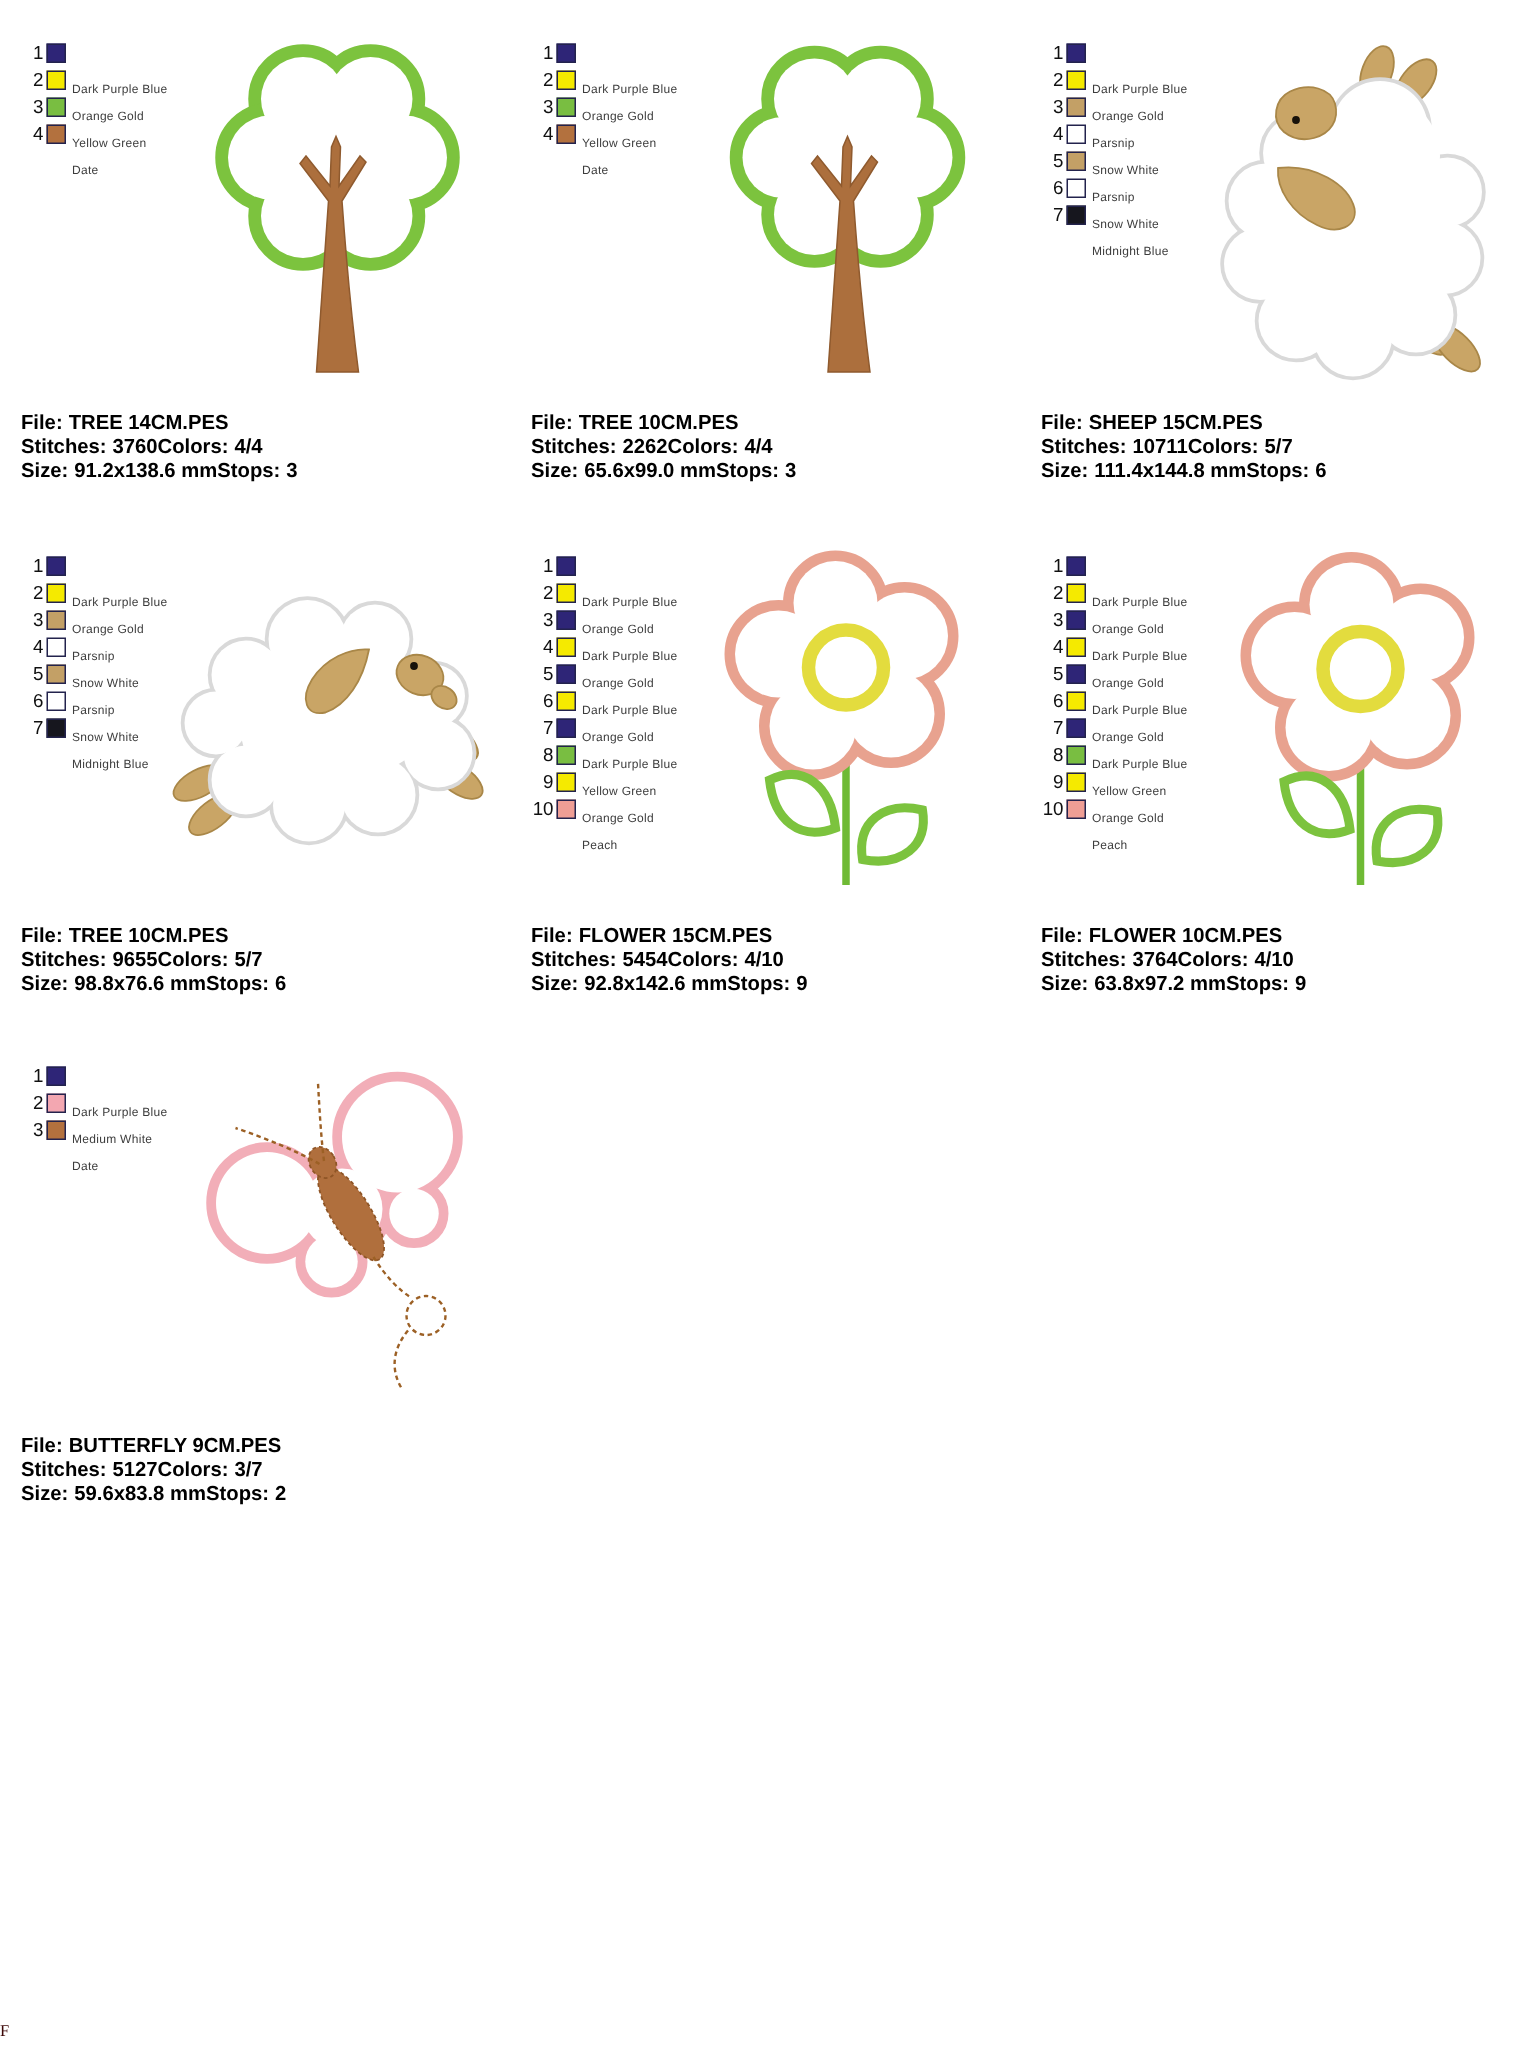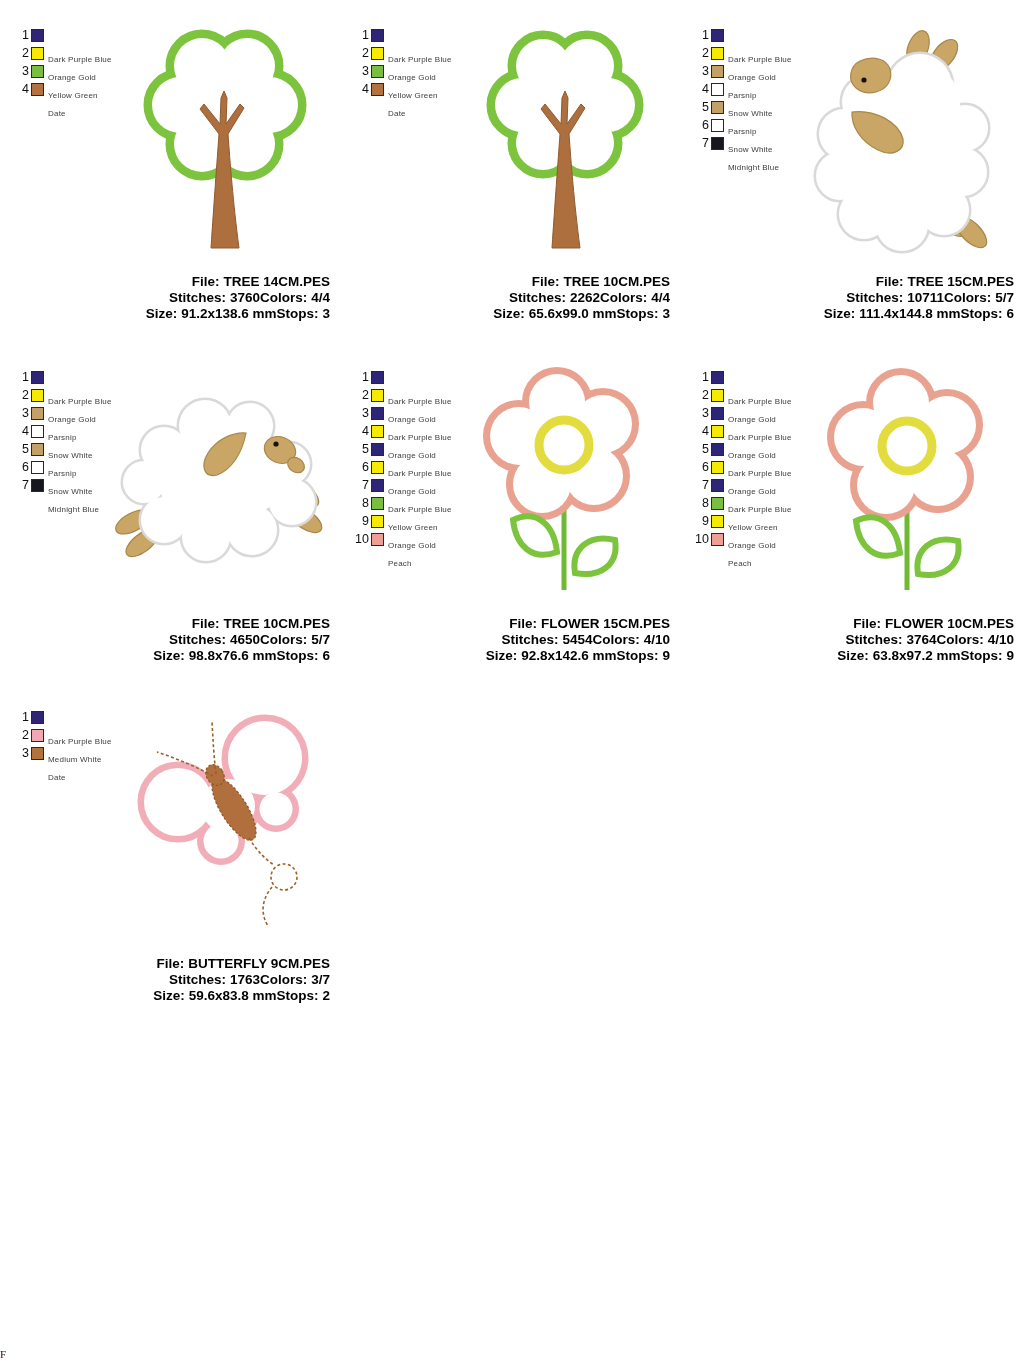--- a/index.html
+++ b/index.html
@@ -7,21 +7,21 @@
         font-family:"Liberation Sans",sans-serif;}
   .card{position:absolute;}
   .art{position:absolute;left:0;top:0;width:340px;height:310px;}
   .legend{position:absolute;left:12px;top:6px;z-index:2;}
   .legend-item{display:flex;align-items:center;height:18px;}
   .lnum{flex:0 0 17px;width:17px;text-align:right;font-size:12.5px;color:#101010;}
   .lswatch{width:13px;height:13px;border:1px solid #23234d;margin-left:2px;box-sizing:border-box;flex:0 0 13px;}
   .lname{font-size:8px;color:#3d3d3d;margin-left:4px;white-space:nowrap;letter-spacing:.2px;margin-top:48px;}
   .info{position:absolute;left:14px;right:10px;top:254px;font-weight:bold;font-size:13.5px;
         line-height:16px;color:#000;}
-  .irow{display:flex;justify-content:flex-end;}
+  .irow{display:flex;justify-content:flex-start;}
   .lab{margin-right:4px;}
   .ileft,.iright{white-space:nowrap;}
   .artifact{position:absolute;left:0px;top:1348px;font-size:11px;color:#3d0808;
             font-family:"Liberation Serif",serif;}
 </style>
 </head>
 <body>
 
 <div class="page">
 
@@ -202,21 +202,21 @@
         <use href="#s15b" fill="#fff"></use>
       </g>
       <g fill="#C9A566" stroke="#A98748" stroke-width="1.2">
         <path d="M176,68 C167,60 170,46 180,41 C193,35 207,39 210,49 C213,60 207,69 196,72 C188,74 181,72 176,68 Z"></path>
         <path d="M172,92 C196,89 219,103 223,119 C225,131 212,137 198,130 C181,122 171,106 172,92 Z"></path>
       </g>
       <circle cx="184" cy="60" r="2.6" fill="#17120a"></circle>
     </svg>
     <div class="info">
       <div class="irow">
-          <span class="ileft"><span class="lab">File:</span><span>TREE 15CM.PES</span></span>
+          <span class="ileft"><span class="lab">File:</span><span>SHEEP 15CM.PES</span></span>
         </div>
       <div class="irow">
         <span class="ileft"><span class="lab">Stitches:</span><span>10711</span></span>
         <span class="iright"><span class="lab">Colors:</span><span>5/7</span></span>
       </div>
       <div class="irow">
         <span class="ileft"><span class="lab">Size:</span><span>111.4x144.8 mm</span></span>
         <span class="iright"><span class="lab">Stops:</span><span>6</span></span>
       </div>
     </div>
@@ -291,21 +291,21 @@
         <ellipse cx="296" cy="103" rx="9" ry="7" transform="rotate(35 296 103)"></ellipse>
         <path d="M246,71 C242,92 231,108 217,113 C204,116 200,104 208,91 C217,77 233,70 246,71 Z"></path>
       </g>
       <circle cx="276" cy="82" r="2.6" fill="#17120a"></circle>
     </svg>
     <div class="info">
       <div class="irow">
           <span class="ileft"><span class="lab">File:</span><span>TREE 10CM.PES</span></span>
         </div>
       <div class="irow">
-        <span class="ileft"><span class="lab">Stitches:</span><span>4650</span></span>
+        <span class="ileft"><span class="lab">Stitches:</span><span>9655</span></span>
         <span class="iright"><span class="lab">Colors:</span><span>5/7</span></span>
       </div>
       <div class="irow">
         <span class="ileft"><span class="lab">Size:</span><span>98.8x76.6 mm</span></span>
         <span class="iright"><span class="lab">Stops:</span><span>6</span></span>
       </div>
     </div>
   </section>
 
   <section class="card" style="left:340px;top:362px;width:340px;height:312px">
@@ -528,21 +528,21 @@
         <path d="M249,136 C257,149 266,158 274,163"></path>
         <circle cx="284" cy="175" r="13"></circle>
         <path d="M272,185 C262,197 260,211 268,224"></path>
       </g>
     </svg>
     <div class="info">
       <div class="irow">
           <span class="ileft"><span class="lab">File:</span><span>BUTTERFLY 9CM.PES</span></span>
         </div>
       <div class="irow">
-        <span class="ileft"><span class="lab">Stitches:</span><span>1763</span></span>
+        <span class="ileft"><span class="lab">Stitches:</span><span>5127</span></span>
         <span class="iright"><span class="lab">Colors:</span><span>3/7</span></span>
       </div>
       <div class="irow">
         <span class="ileft"><span class="lab">Size:</span><span>59.6x83.8 mm</span></span>
         <span class="iright"><span class="lab">Stops:</span><span>2</span></span>
       </div>
     </div>
   </section>
 
   <div class="artifact">F</div>

